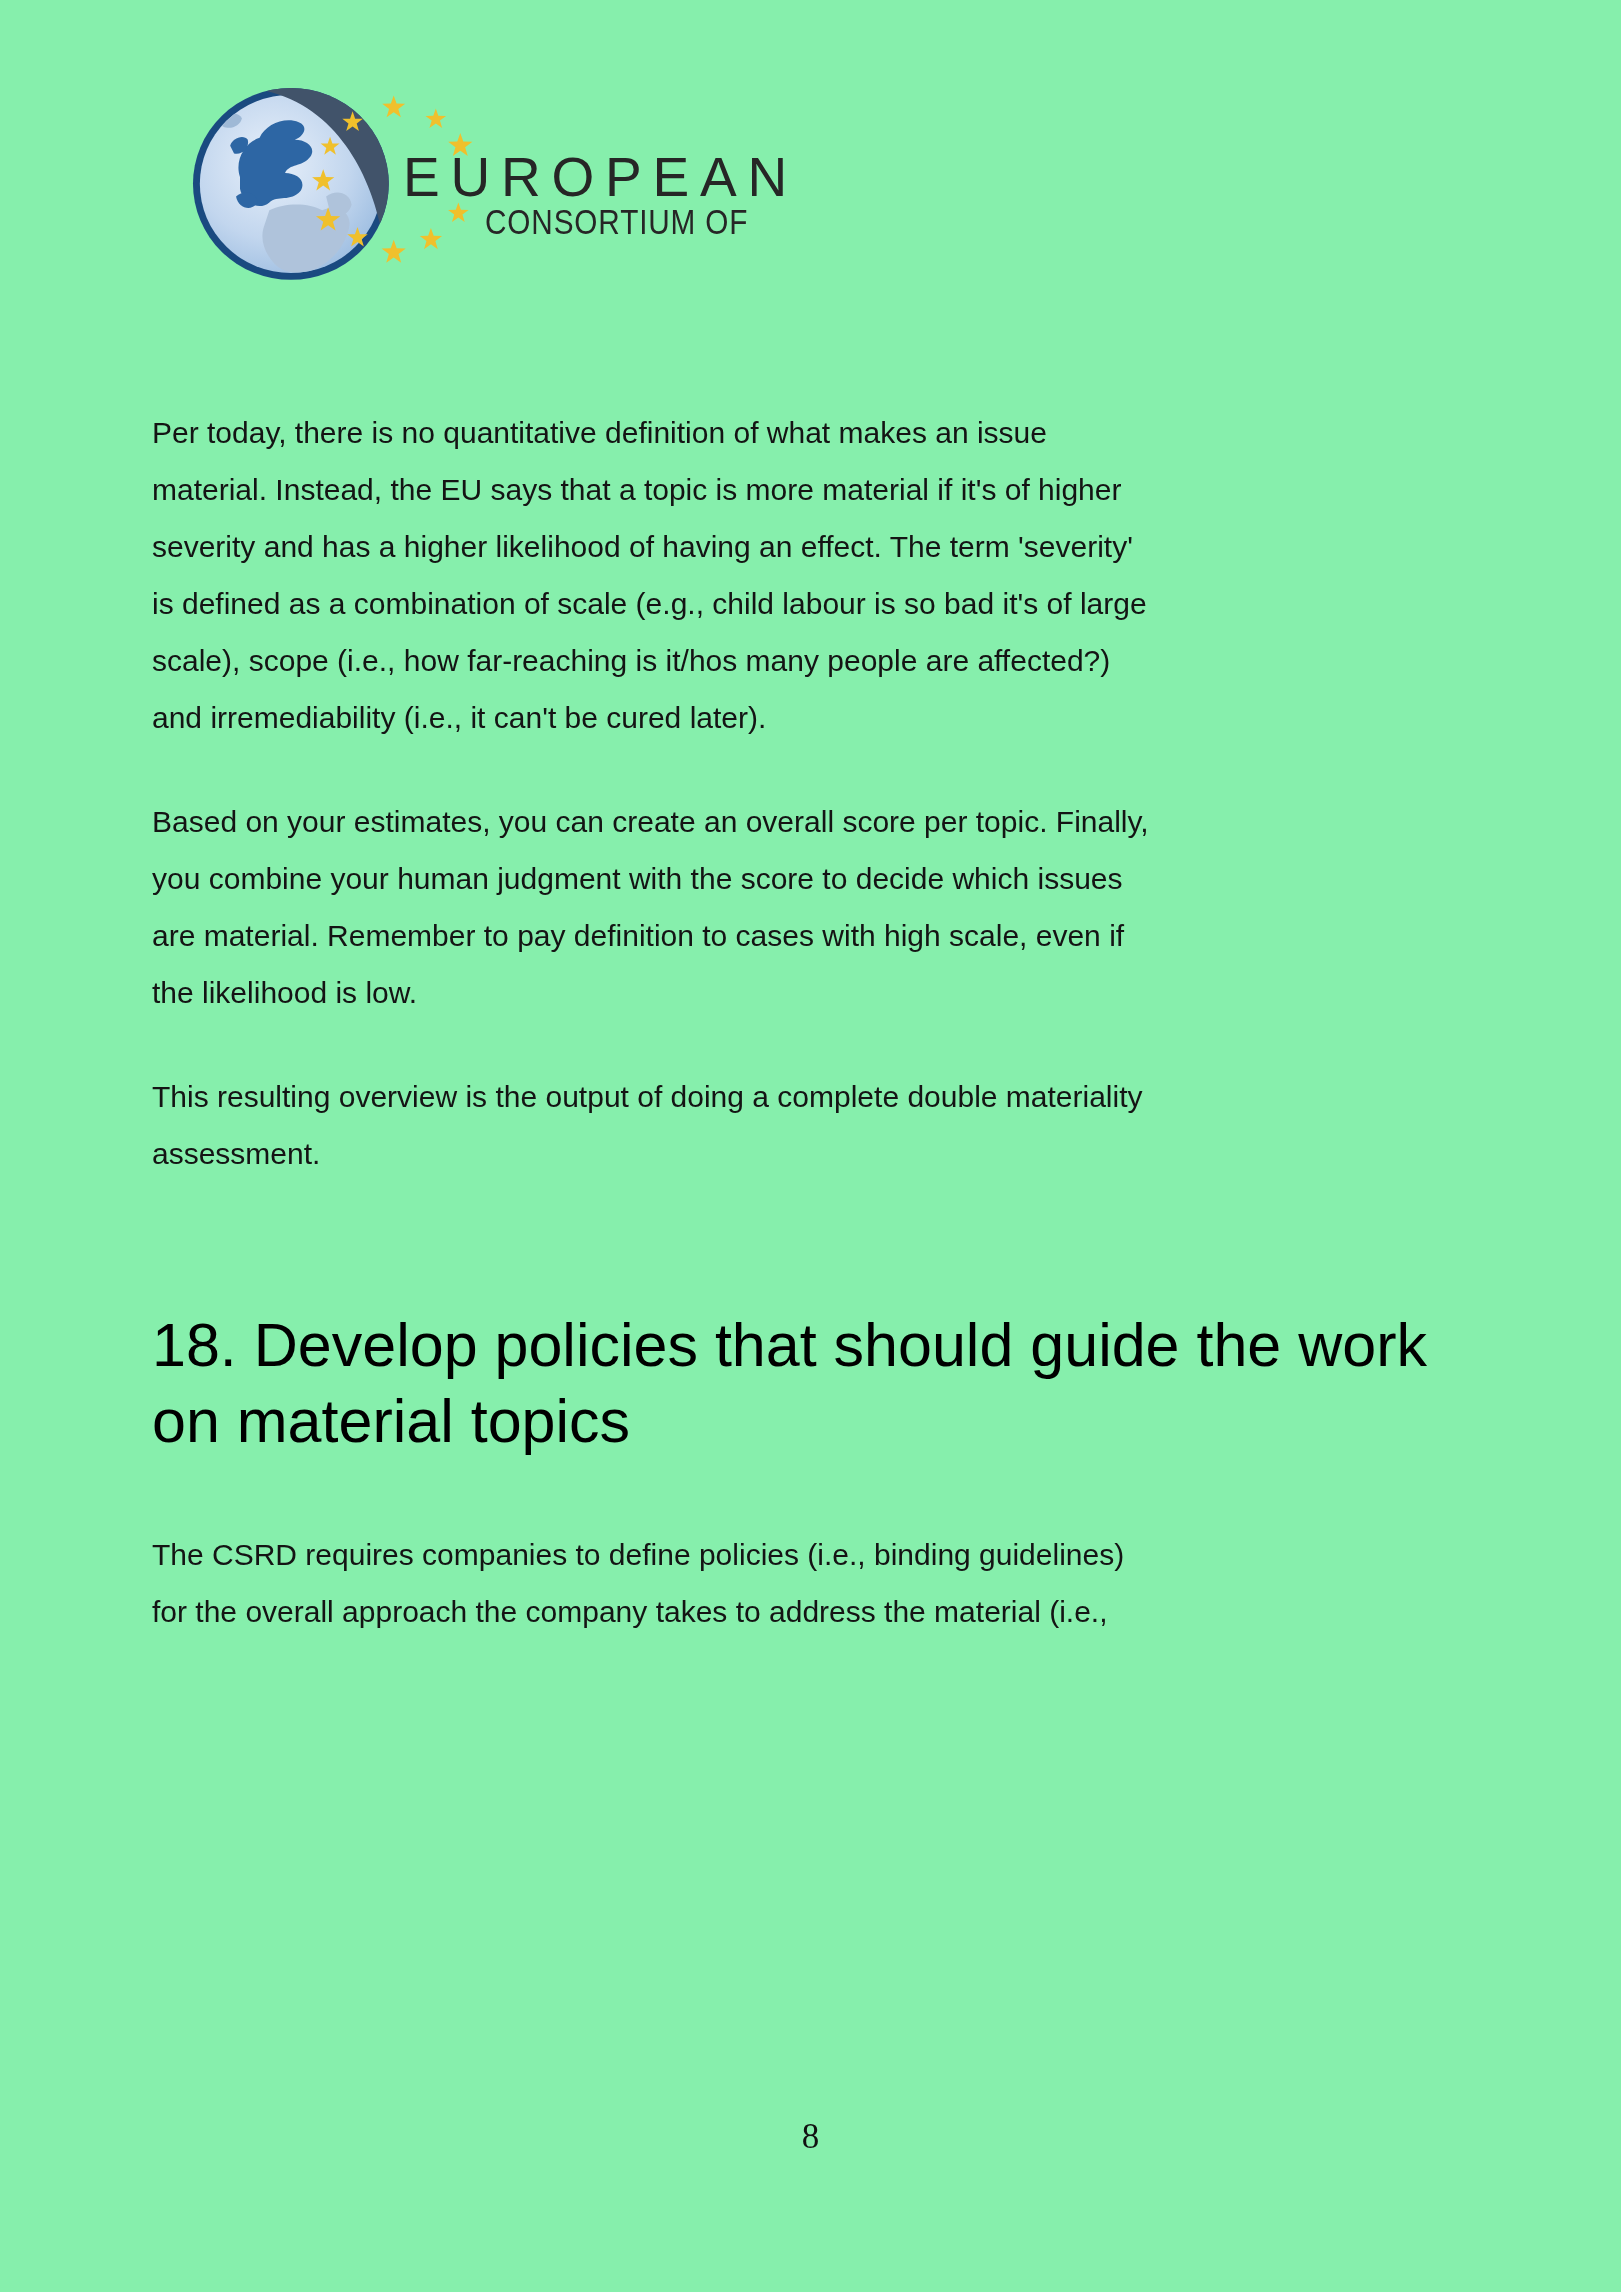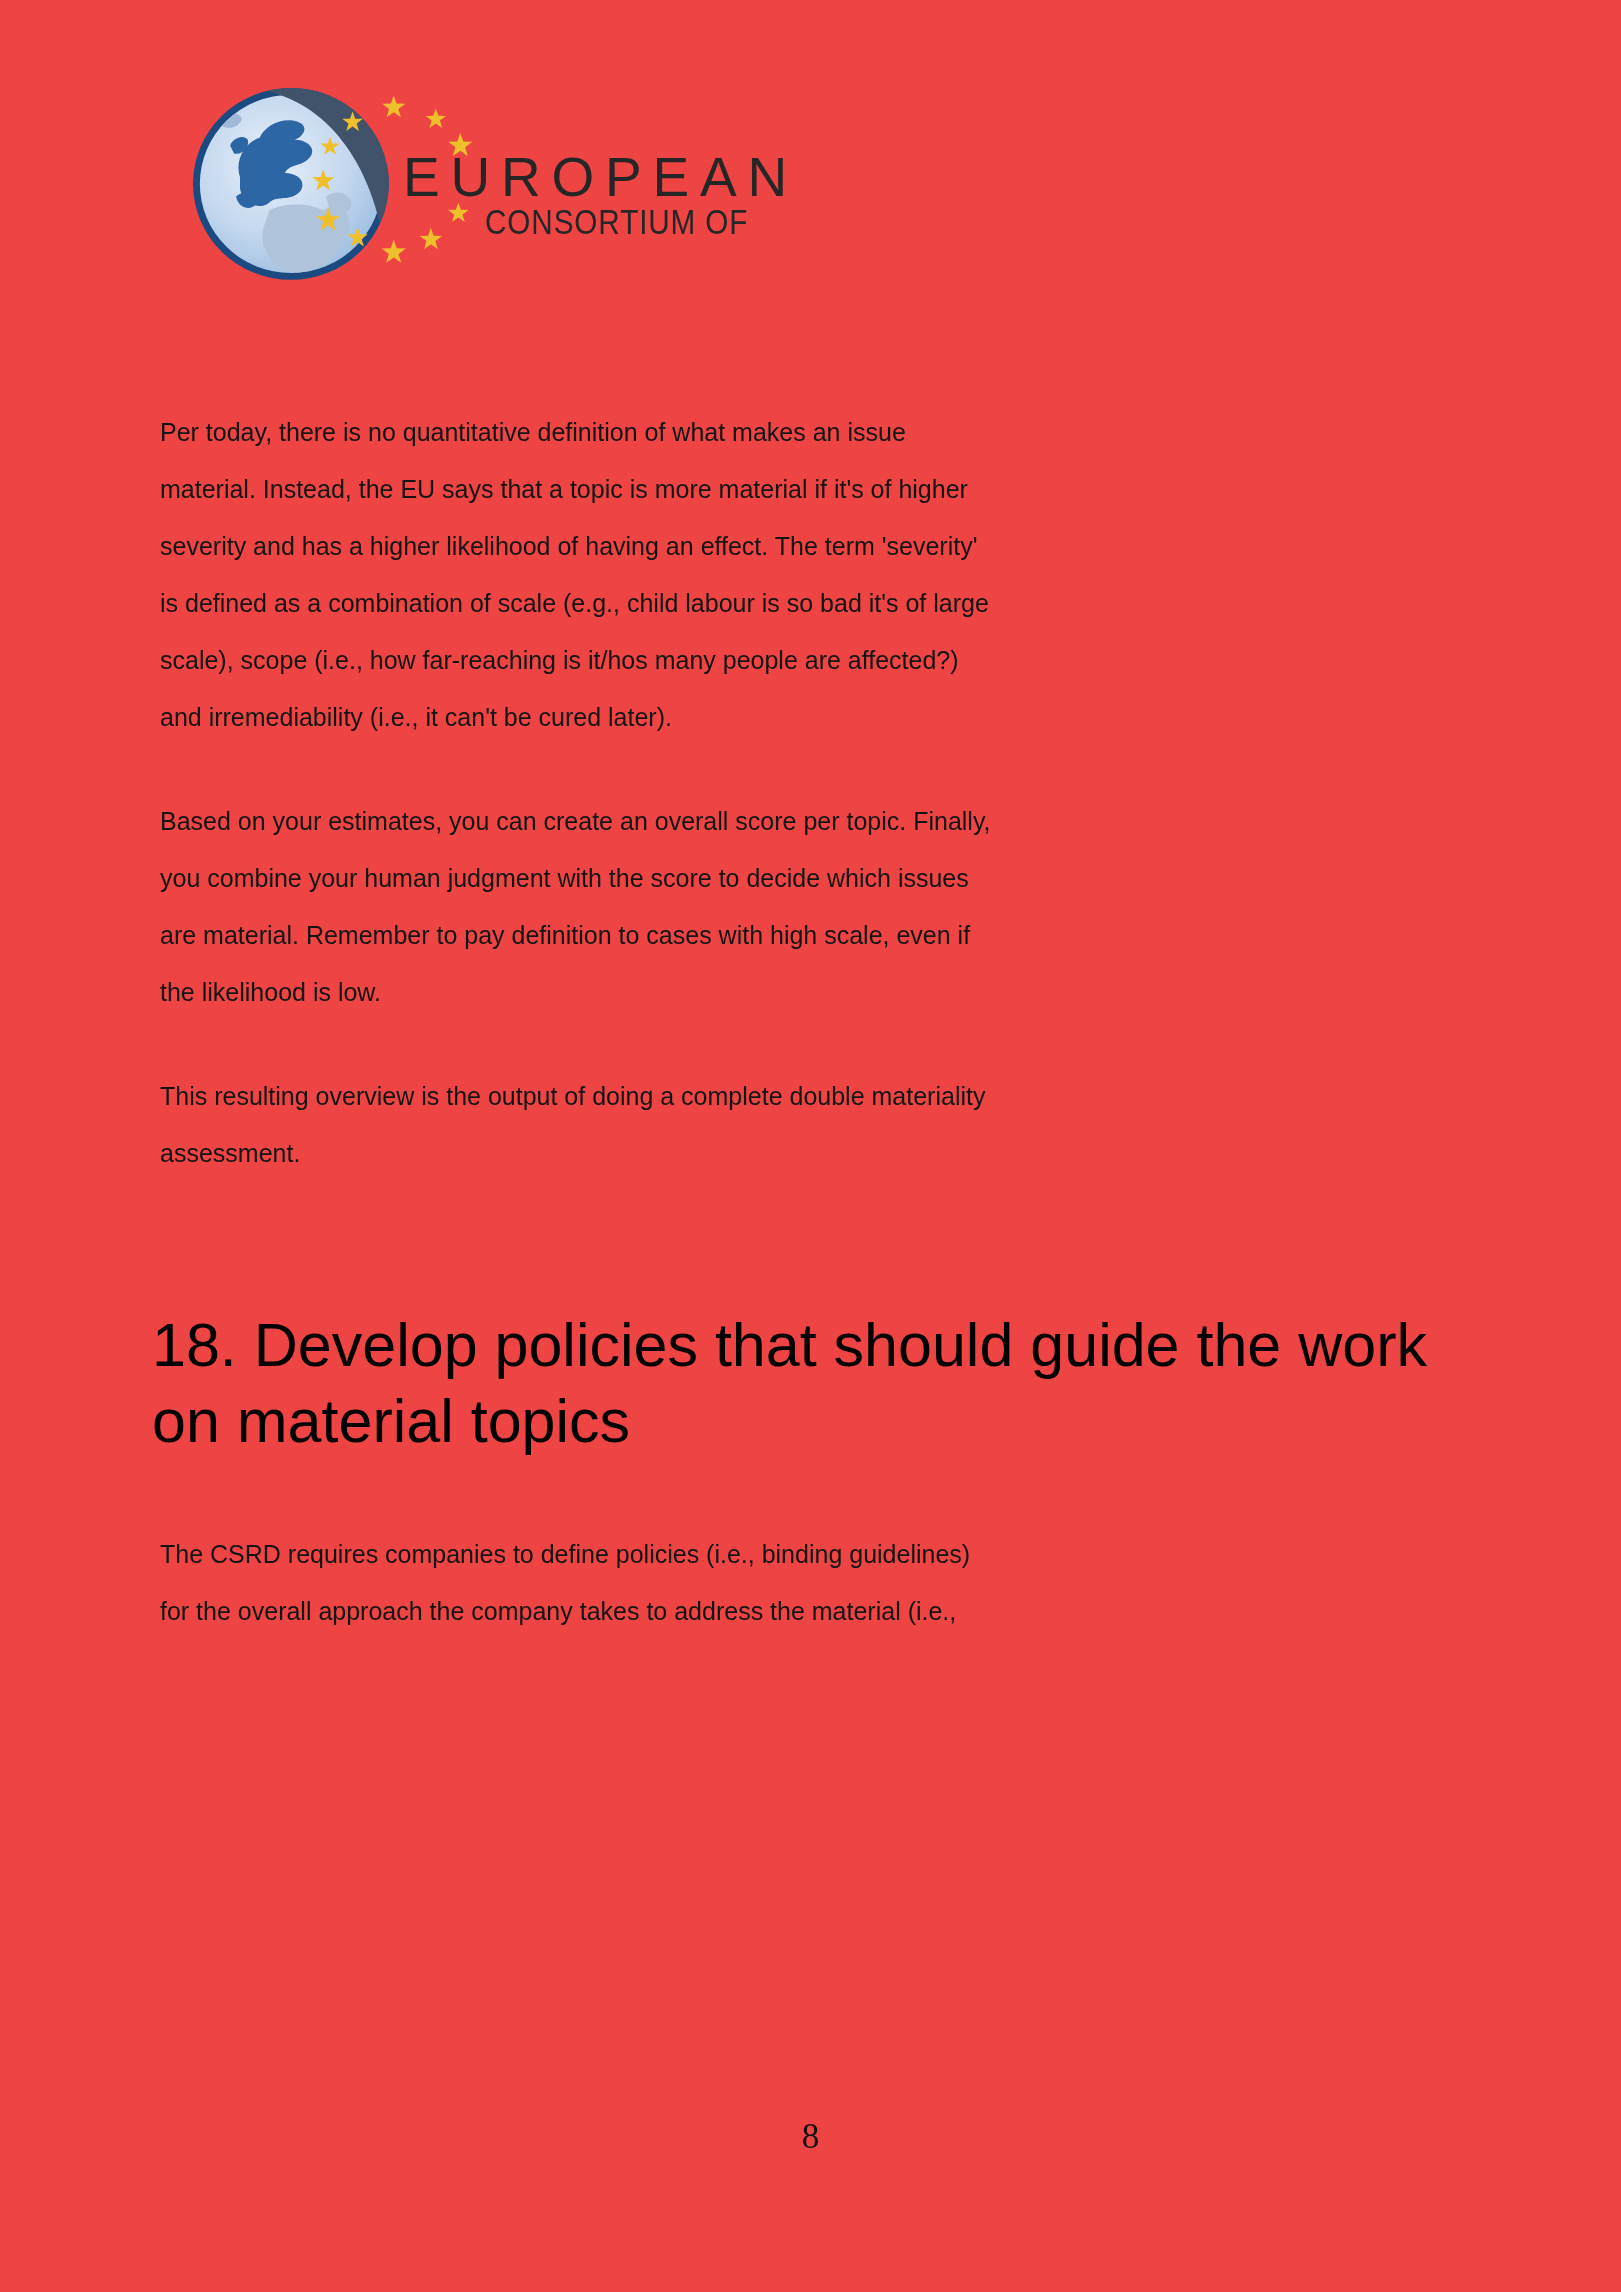--- a/index.html
+++ b/index.html
@@ -1,20 +1,20 @@
 <!DOCTYPE html>
 <html><head>
 <meta charset="utf-8">
 <style>
   * { margin:0; padding:0; box-sizing:border-box; }
   html,body { background:#e8e8e8; }
   .page {
     position:relative;
     width:1621px; height:2293px;
-    background:#ef4444;
+    background:#86efac;
     overflow:hidden;
     font-family:"Liberation Sans", sans-serif;
   }
 
   
   .logo { position:absolute; left:181px; top:83px; width:652px; height:245px; }
   .logo svg { position:absolute; left:0; top:0; }
   .logo-title {
     position:absolute; left:222px; top:67px;
     font-size:55px; line-height:55px; letter-spacing:10.8px;
@@ -32,22 +32,22 @@
     color:#262626; white-space:nowrap;
   }
 
   
   .content {
     position:absolute; left:152px; top:404px; width:1338px;
     color:#141414;
   }
   .body-para {
     white-space:pre-line;
-    font-size:25px; line-height:57px;
-    margin:0 0 47px 8px;
+    font-size:30px; line-height:57px;
+    margin:0 0 47px 0;
   }
   .heading {
     white-space:pre-line;
     font-weight:400;
     font-size:61px; line-height:76px;
     color:#000000;
     margin:125px 0 67px 0;
   }
 
   

